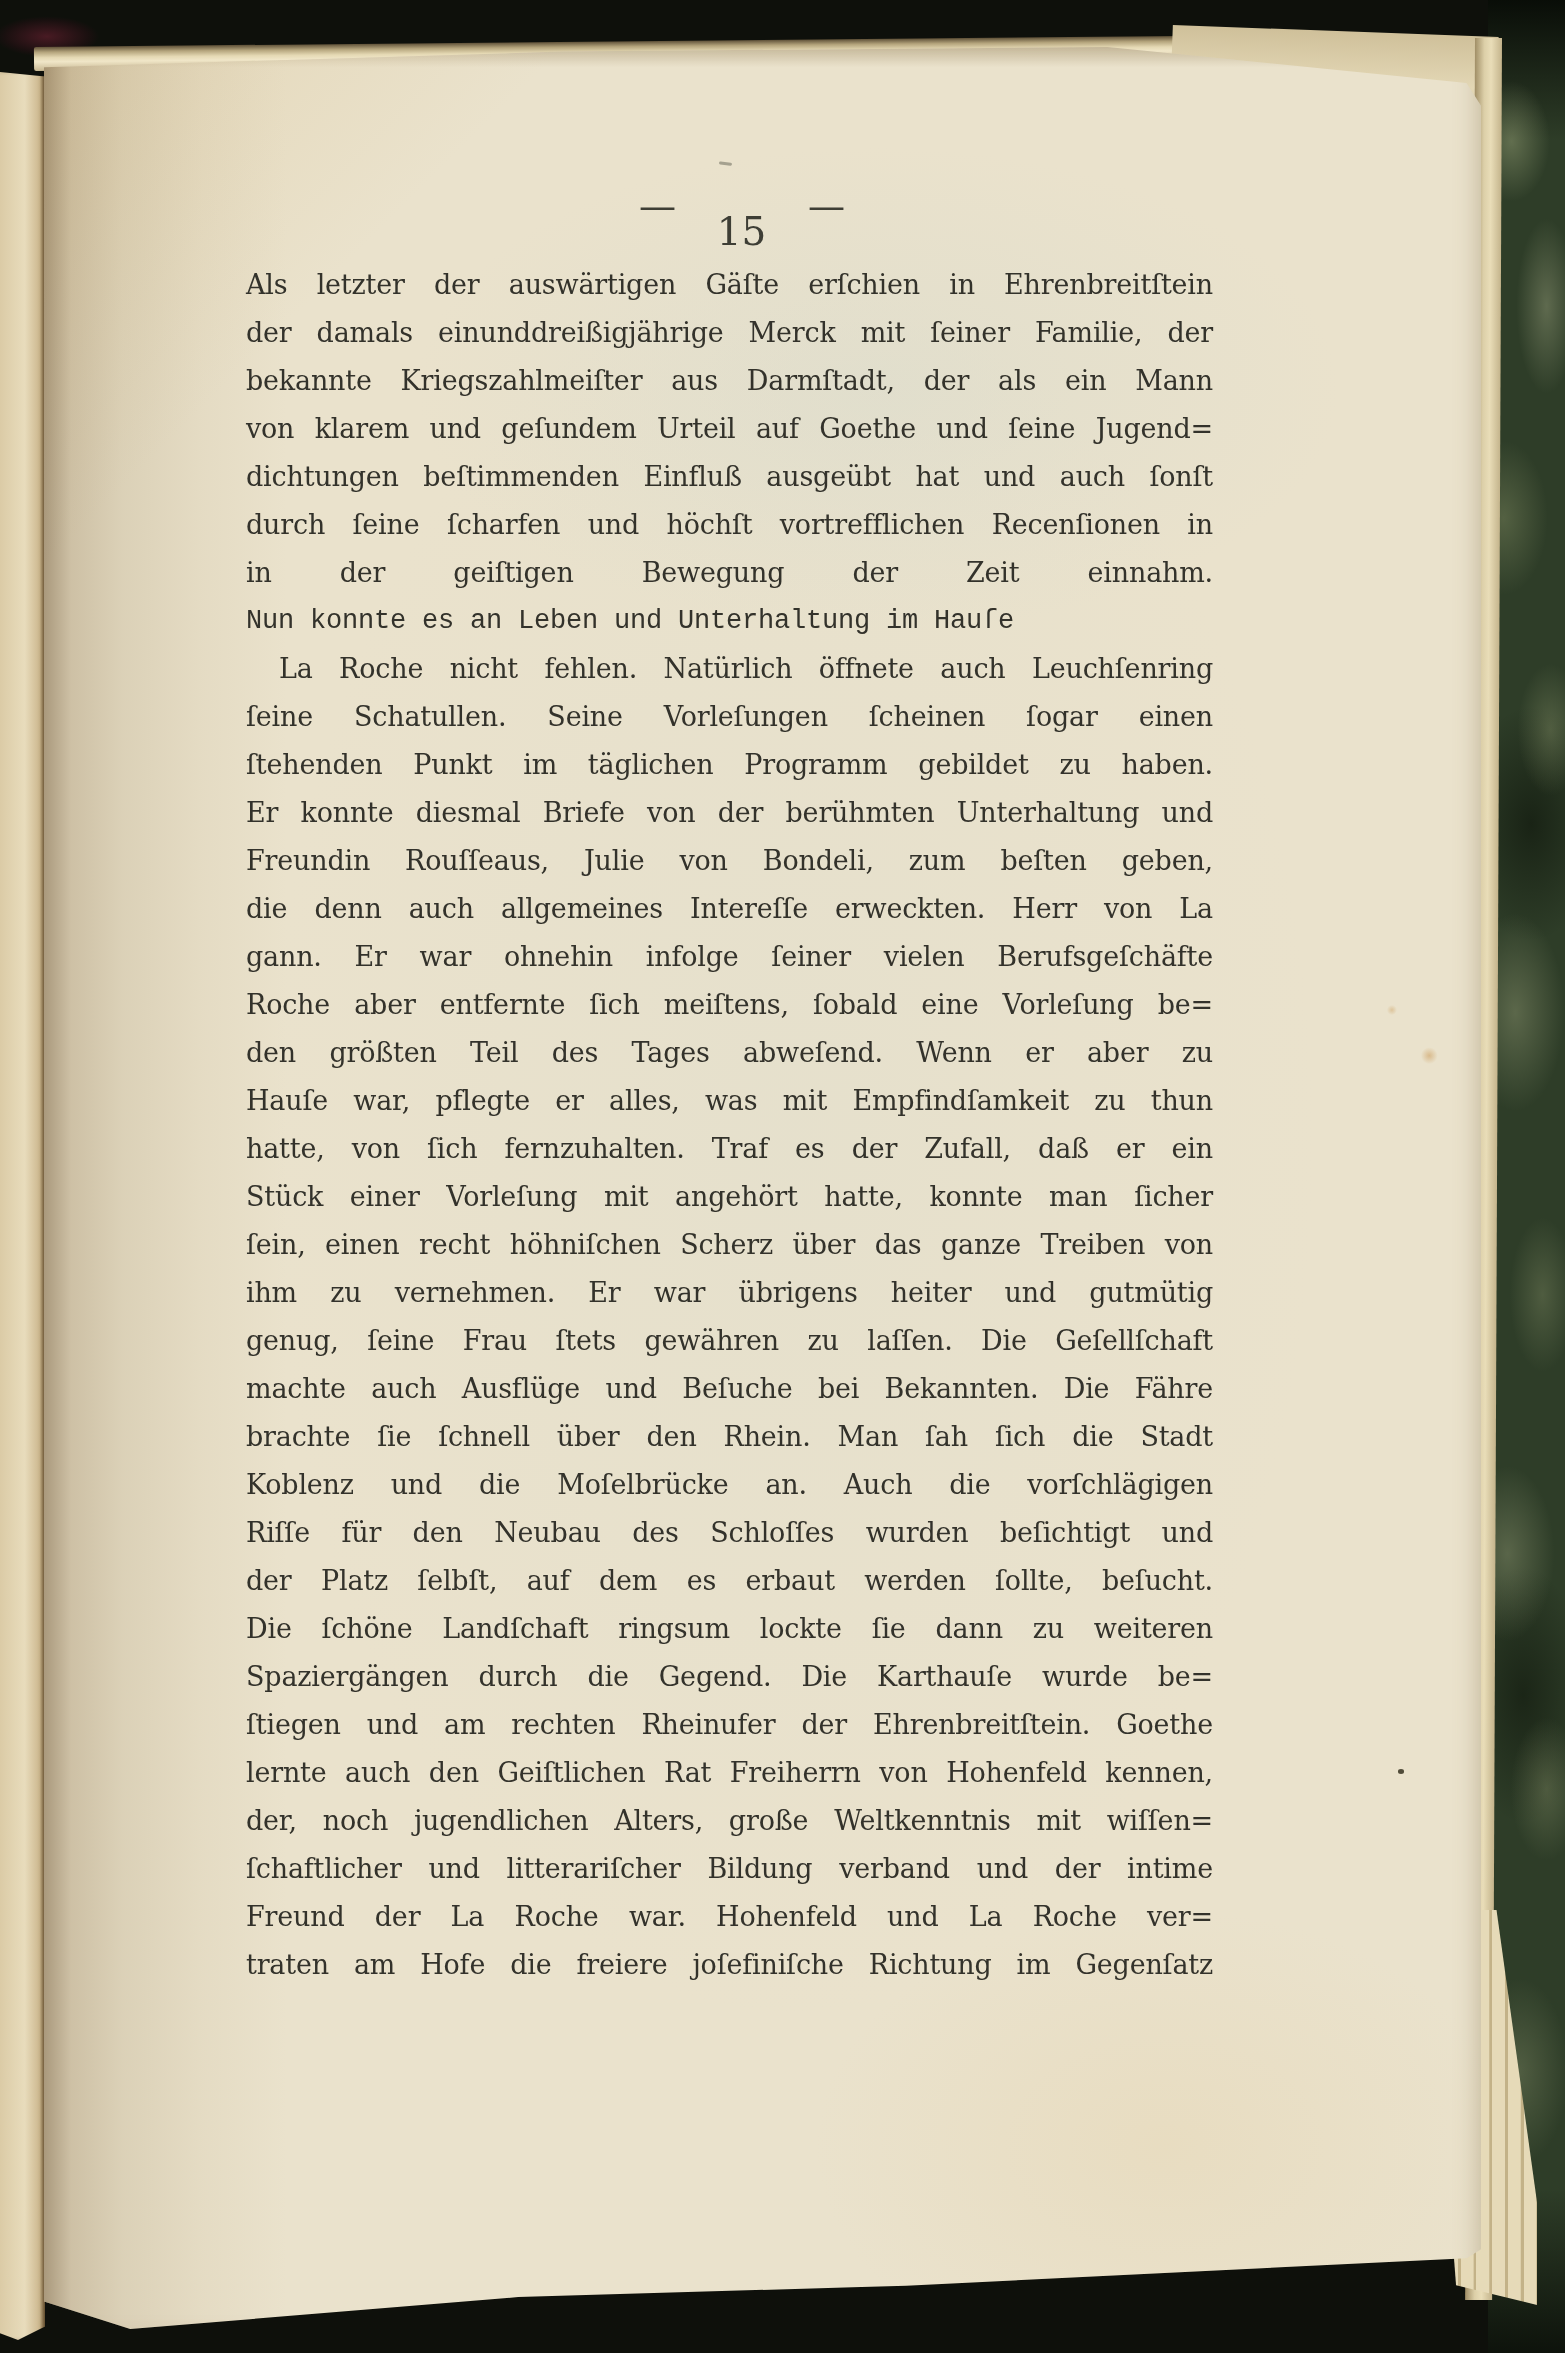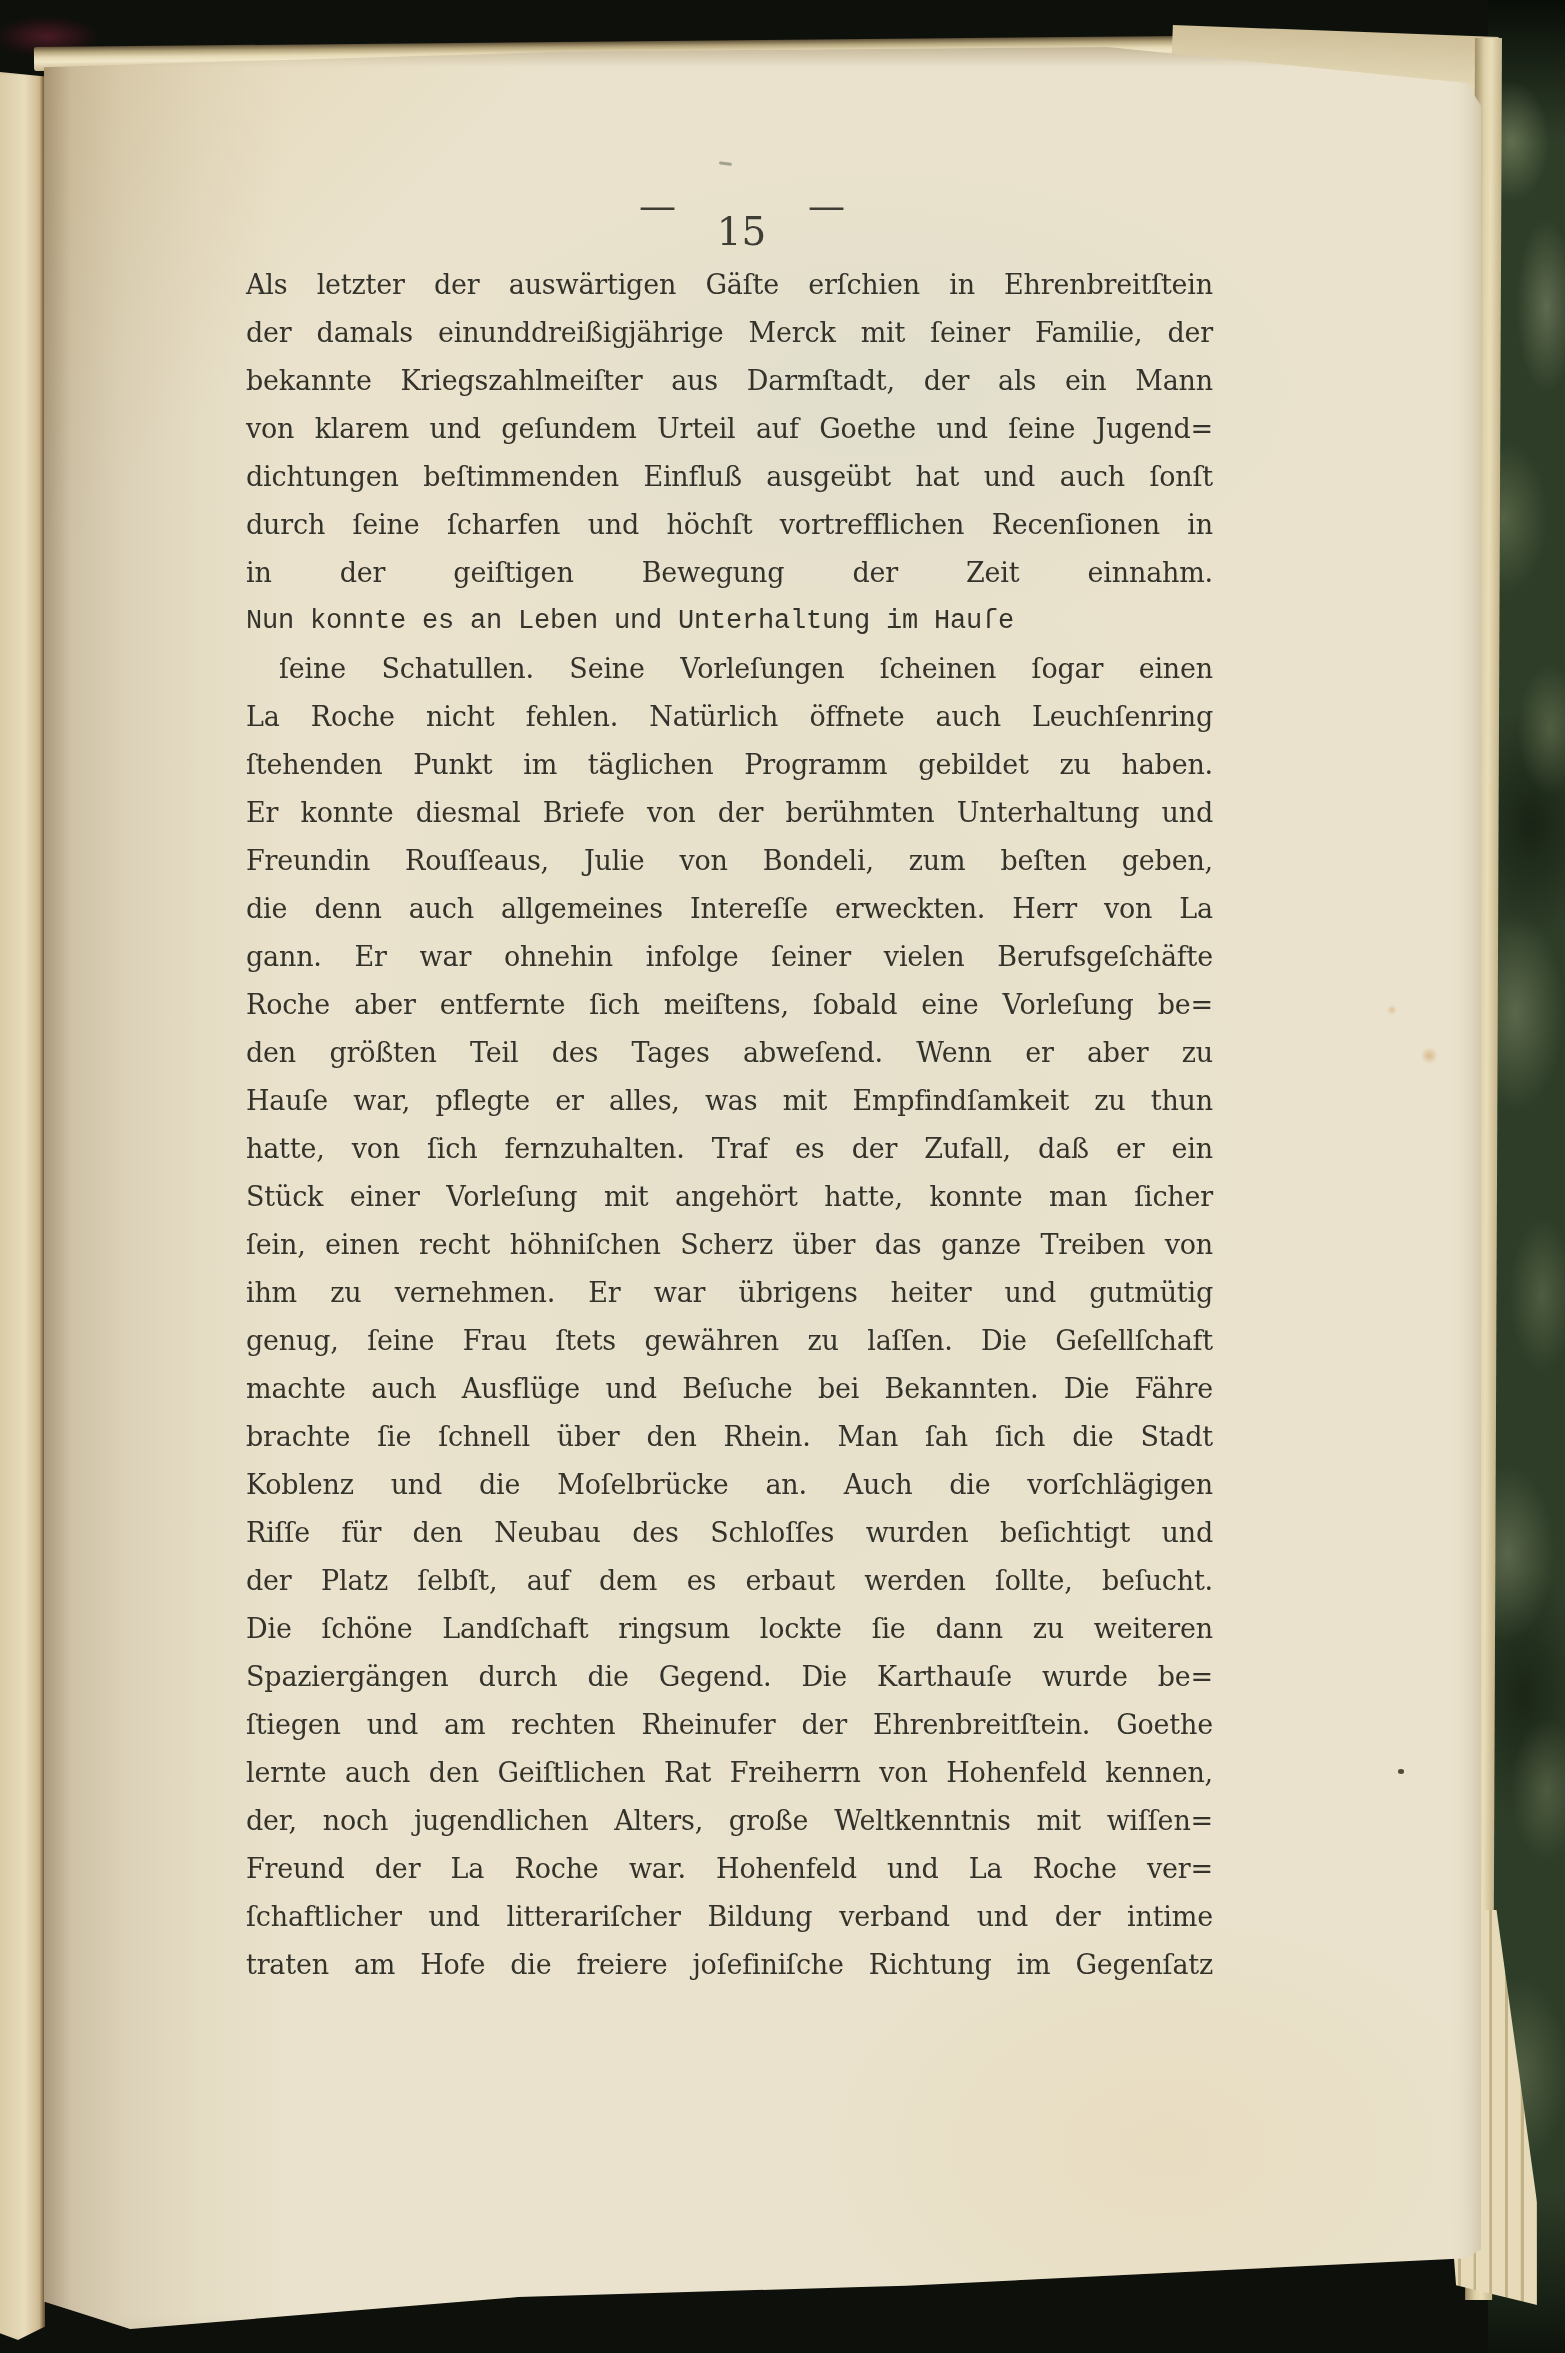--- a/index.html
+++ b/index.html
@@ -145,22 +145,22 @@
 
     <div class="textblock">
       <div class="line">Als letzter der auswärtigen Gäſte erſchien in Ehrenbreitſtein</div>
       <div class="line">der damals einunddreißigjährige Merck mit ſeiner Familie, der</div>
       <div class="line">bekannte Kriegszahlmeiſter aus Darmſtadt, der als ein Mann</div>
       <div class="line">von klarem und geſundem Urteil auf Goethe und ſeine Jugend=</div>
       <div class="line">dichtungen beſtimmenden Einfluß ausgeübt hat und auch ſonſt</div>
       <div class="line">durch ſeine ſcharfen und höchſt vortrefflichen Recenſionen in</div>
       <div class="line">in der geiſtigen Bewegung der Zeit einnahm.</div>
       <div class="line">Nun konnte es an Leben und Unterhaltung im Hauſe</div>
+      <div class="line">La Roche nicht fehlen. Natürlich öffnete auch Leuchſenring</div>
       <div class="line">ſeine Schatullen. Seine Vorleſungen ſcheinen ſogar einen</div>
-      <div class="line">La Roche nicht fehlen. Natürlich öffnete auch Leuchſenring</div>
       <div class="line">ſtehenden Punkt im täglichen Programm gebildet zu haben.</div>
       <div class="line">Er konnte diesmal Briefe von der berühmten Unterhaltung und</div>
       <div class="line">Freundin Rouſſeaus, Julie von Bondeli, zum beſten geben,</div>
       <div class="line">die denn auch allgemeines Intereſſe erweckten. Herr von La</div>
       <div class="line">gann. Er war ohnehin infolge ſeiner vielen Berufsgeſchäfte</div>
       <div class="line">Roche aber entfernte ſich meiſtens, ſobald eine Vorleſung be=</div>
       <div class="line">den größten Teil des Tages abweſend. Wenn er aber zu</div>
       <div class="line">Hauſe war, pflegte er alles, was mit Empfindſamkeit zu thun</div>
       <div class="line">hatte, von ſich fernzuhalten. Traf es der Zufall, daß er ein</div>
       <div class="line">Stück einer Vorleſung mit angehört hatte, konnte man ſicher</div>
@@ -170,22 +170,22 @@
       <div class="line">machte auch Ausflüge und Beſuche bei Bekannten. Die Fähre</div>
       <div class="line">brachte ſie ſchnell über den Rhein. Man ſah ſich die Stadt</div>
       <div class="line">Koblenz und die Moſelbrücke an. Auch die vorſchlägigen</div>
       <div class="line">Riſſe für den Neubau des Schloſſes wurden beſichtigt und</div>
       <div class="line">der Platz ſelbſt, auf dem es erbaut werden ſollte, beſucht.</div>
       <div class="line">Die ſchöne Landſchaft ringsum lockte ſie dann zu weiteren</div>
       <div class="line">Spaziergängen durch die Gegend. Die Karthauſe wurde be=</div>
       <div class="line">ſtiegen und am rechten Rheinufer der Ehrenbreitſtein. Goethe</div>
       <div class="line">lernte auch den Geiſtlichen Rat Freiherrn von Hohenfeld kennen,</div>
       <div class="line">der, noch jugendlichen Alters, große Weltkenntnis mit wiſſen=</div>
+      <div class="line">ſchaftlicher und litterariſcher Bildung verband und der intime</div>
       <div class="line">Freund der La Roche war. Hohenfeld und La Roche ver=</div>
-      <div class="line">ſchaftlicher und litterariſcher Bildung verband und der intime</div>
       <div class="line">traten am Hofe die freiere joſefiniſche Richtung im Gegenſatz</div>
     </div>
   </div>
 
   <div class="speck1"></div>
   <div class="speck2"></div>
 </div>
 
 
 </body></html>

